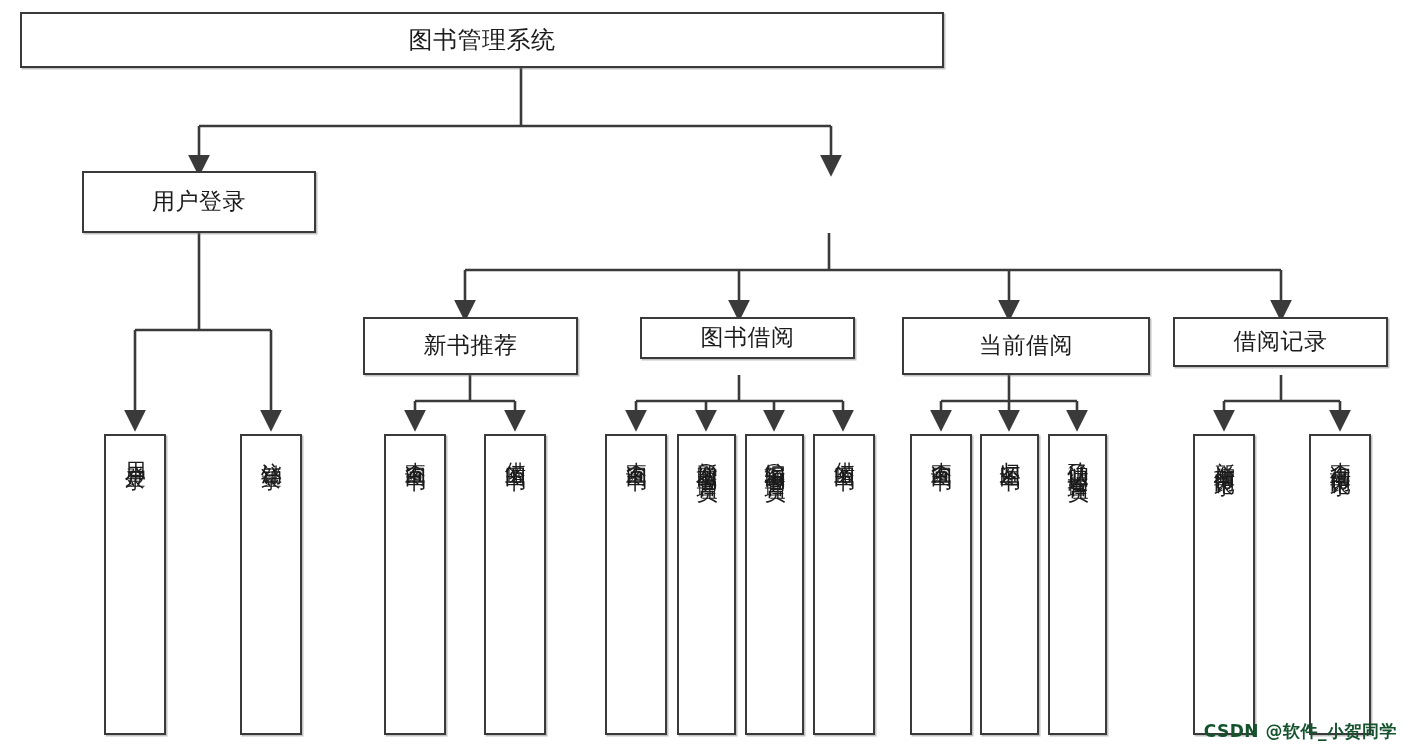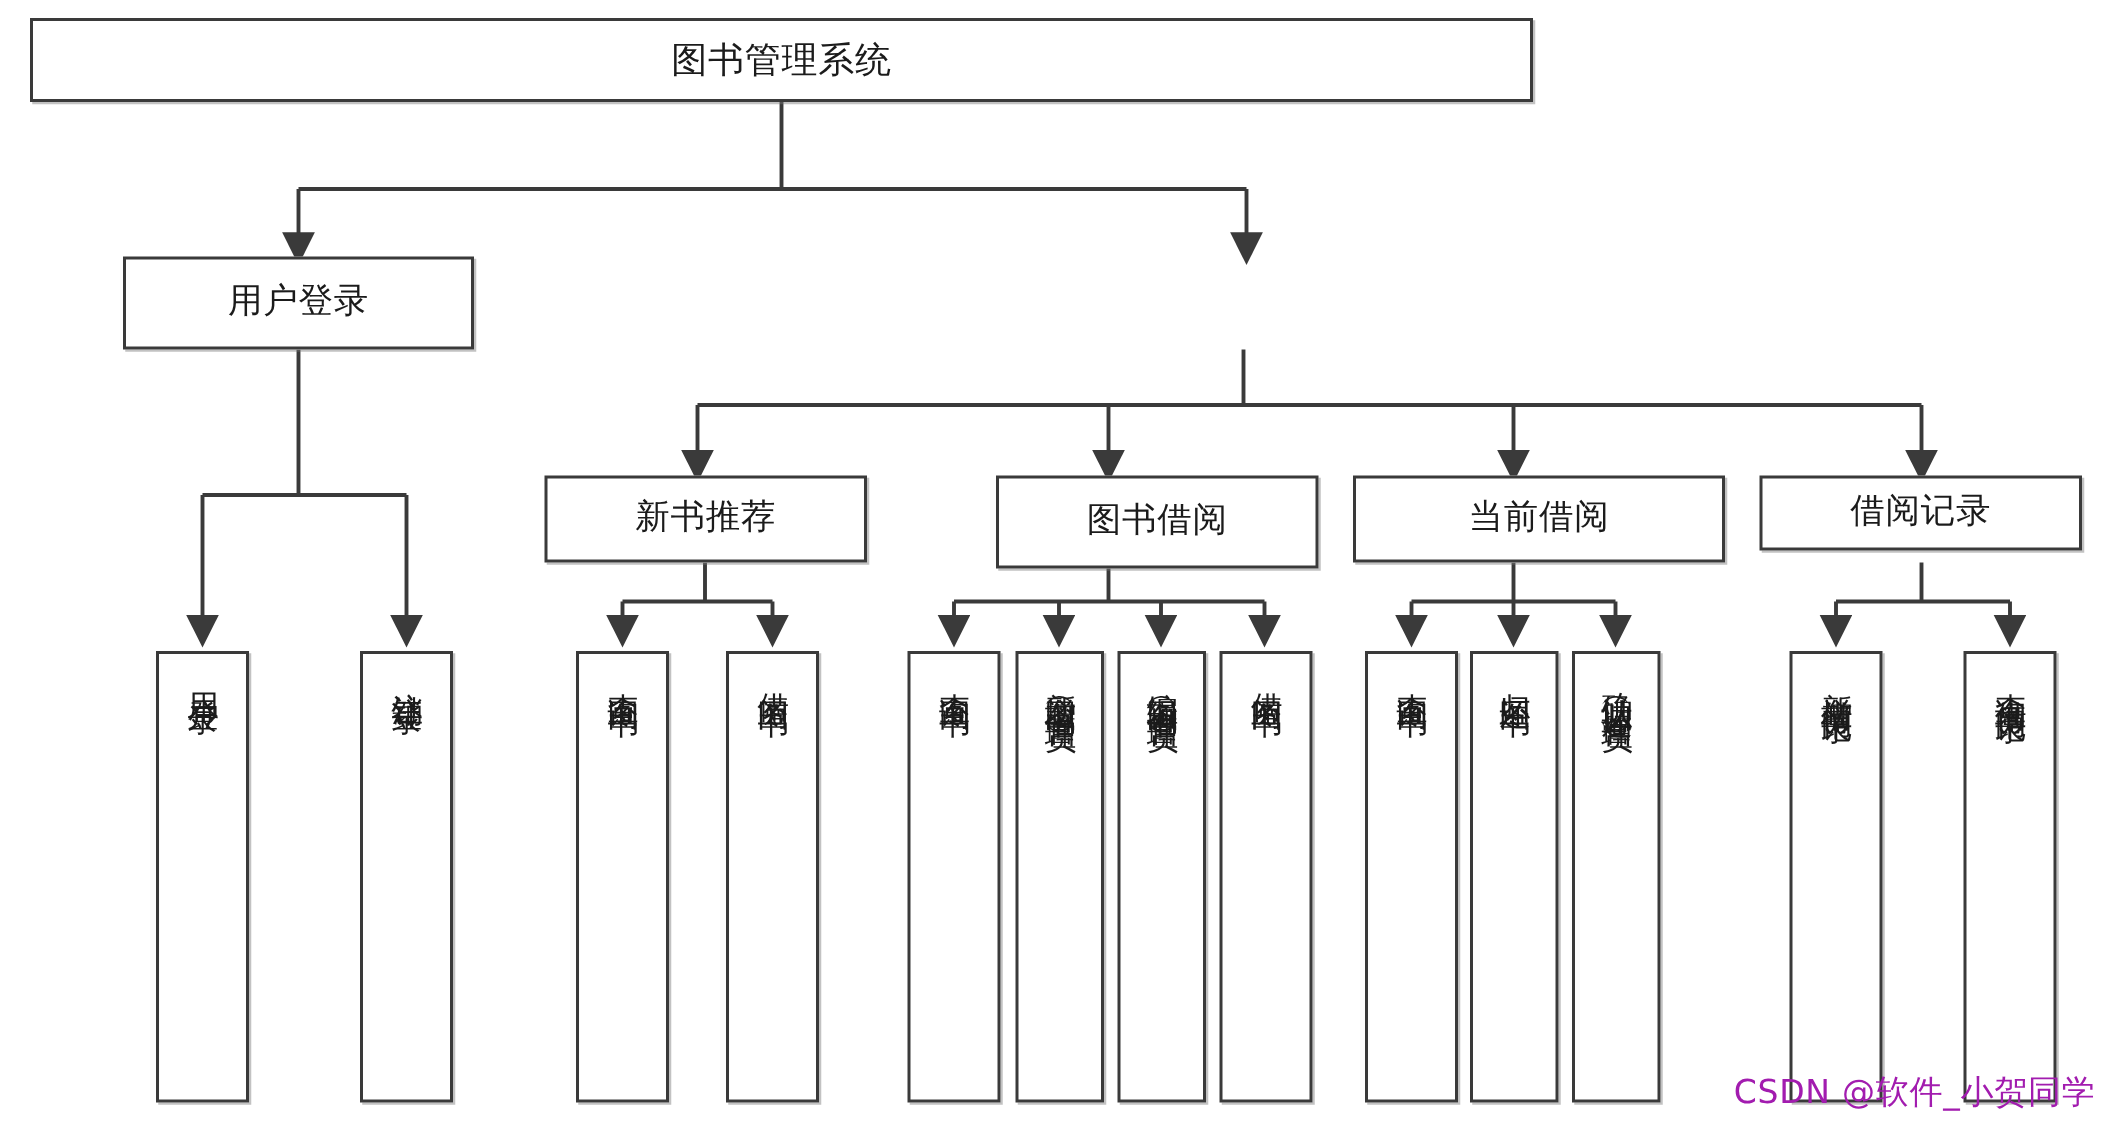--- a/index.html
+++ b/index.html
@@ -62,25 +62,26 @@
     text-orientation: upright;
     font-size: 21px;
     line-height: 1.0;
     letter-spacing: 3px;
     white-space: nowrap;
   }
   .watermark {
     position: absolute;
     right: 8px;
     bottom: 4px;
-    font-size: 22px;
-    color: #a21caf;
+    font-size: 17px;
+    color: #14532d;
     letter-spacing: 0.5px;
     white-space: nowrap;
     user-select: none;
+    font-weight: bold;
   }
 </style>
 </head>
 <body>
 
 <div id="canvas">
 
   <svg class="wires" viewBox="0 0 1405 747" xmlns="http://www.w3.org/2000/svg">
     <defs>
       <marker id="ah" markerWidth="11" markerHeight="11" refX="1.2" refY="4.2" orient="auto" markerUnits="strokeWidth">
@@ -124,32 +125,32 @@
       <path d="M1009,401 L1009,413" marker-end="url(#ah)"></path>
       <path d="M1077,401 L1077,413" marker-end="url(#ah)"></path>
 
       <path d="M1281,375 L1281,401"></path>
       <path d="M1224,401 L1340,401"></path>
       <path d="M1224,401 L1224,413" marker-end="url(#ah)"></path>
       <path d="M1340,401 L1340,413" marker-end="url(#ah)"></path>
     </g>
   </svg>
 
-  <div class="node h root" style="left:20px; top:12px; width:1002px; height:56px;">
+  <div class="node h root" style="left:20px; top:12px; width:924px; height:56px;">
     <span class="lbl">图书管理系统</span>
   </div>
 
   <div class="node h" style="left:82px; top:171px; width:234px; height:62px;">
     <span class="lbl">用户登录</span>
   </div>
 
   <div class="node h" style="left:363px; top:317px; width:215px; height:58px;">
     <span class="lbl">新书推荐</span>
   </div>
-  <div class="node h" style="left:664px; top:317px; width:215px; height:62px;">
+  <div class="node h" style="left:640px; top:317px; width:215px; height:42px;">
     <span class="lbl">图书借阅</span>
   </div>
   <div class="node h" style="left:902px; top:317px; width:248px; height:58px;">
     <span class="lbl">当前借阅</span>
   </div>
   <div class="node h" style="left:1173px; top:317px; width:215px; height:50px;">
     <span class="lbl">借阅记录</span>
   </div>
 
   <div class="node v" style="left:104px; top:434px; width:62px; height:301px;">

